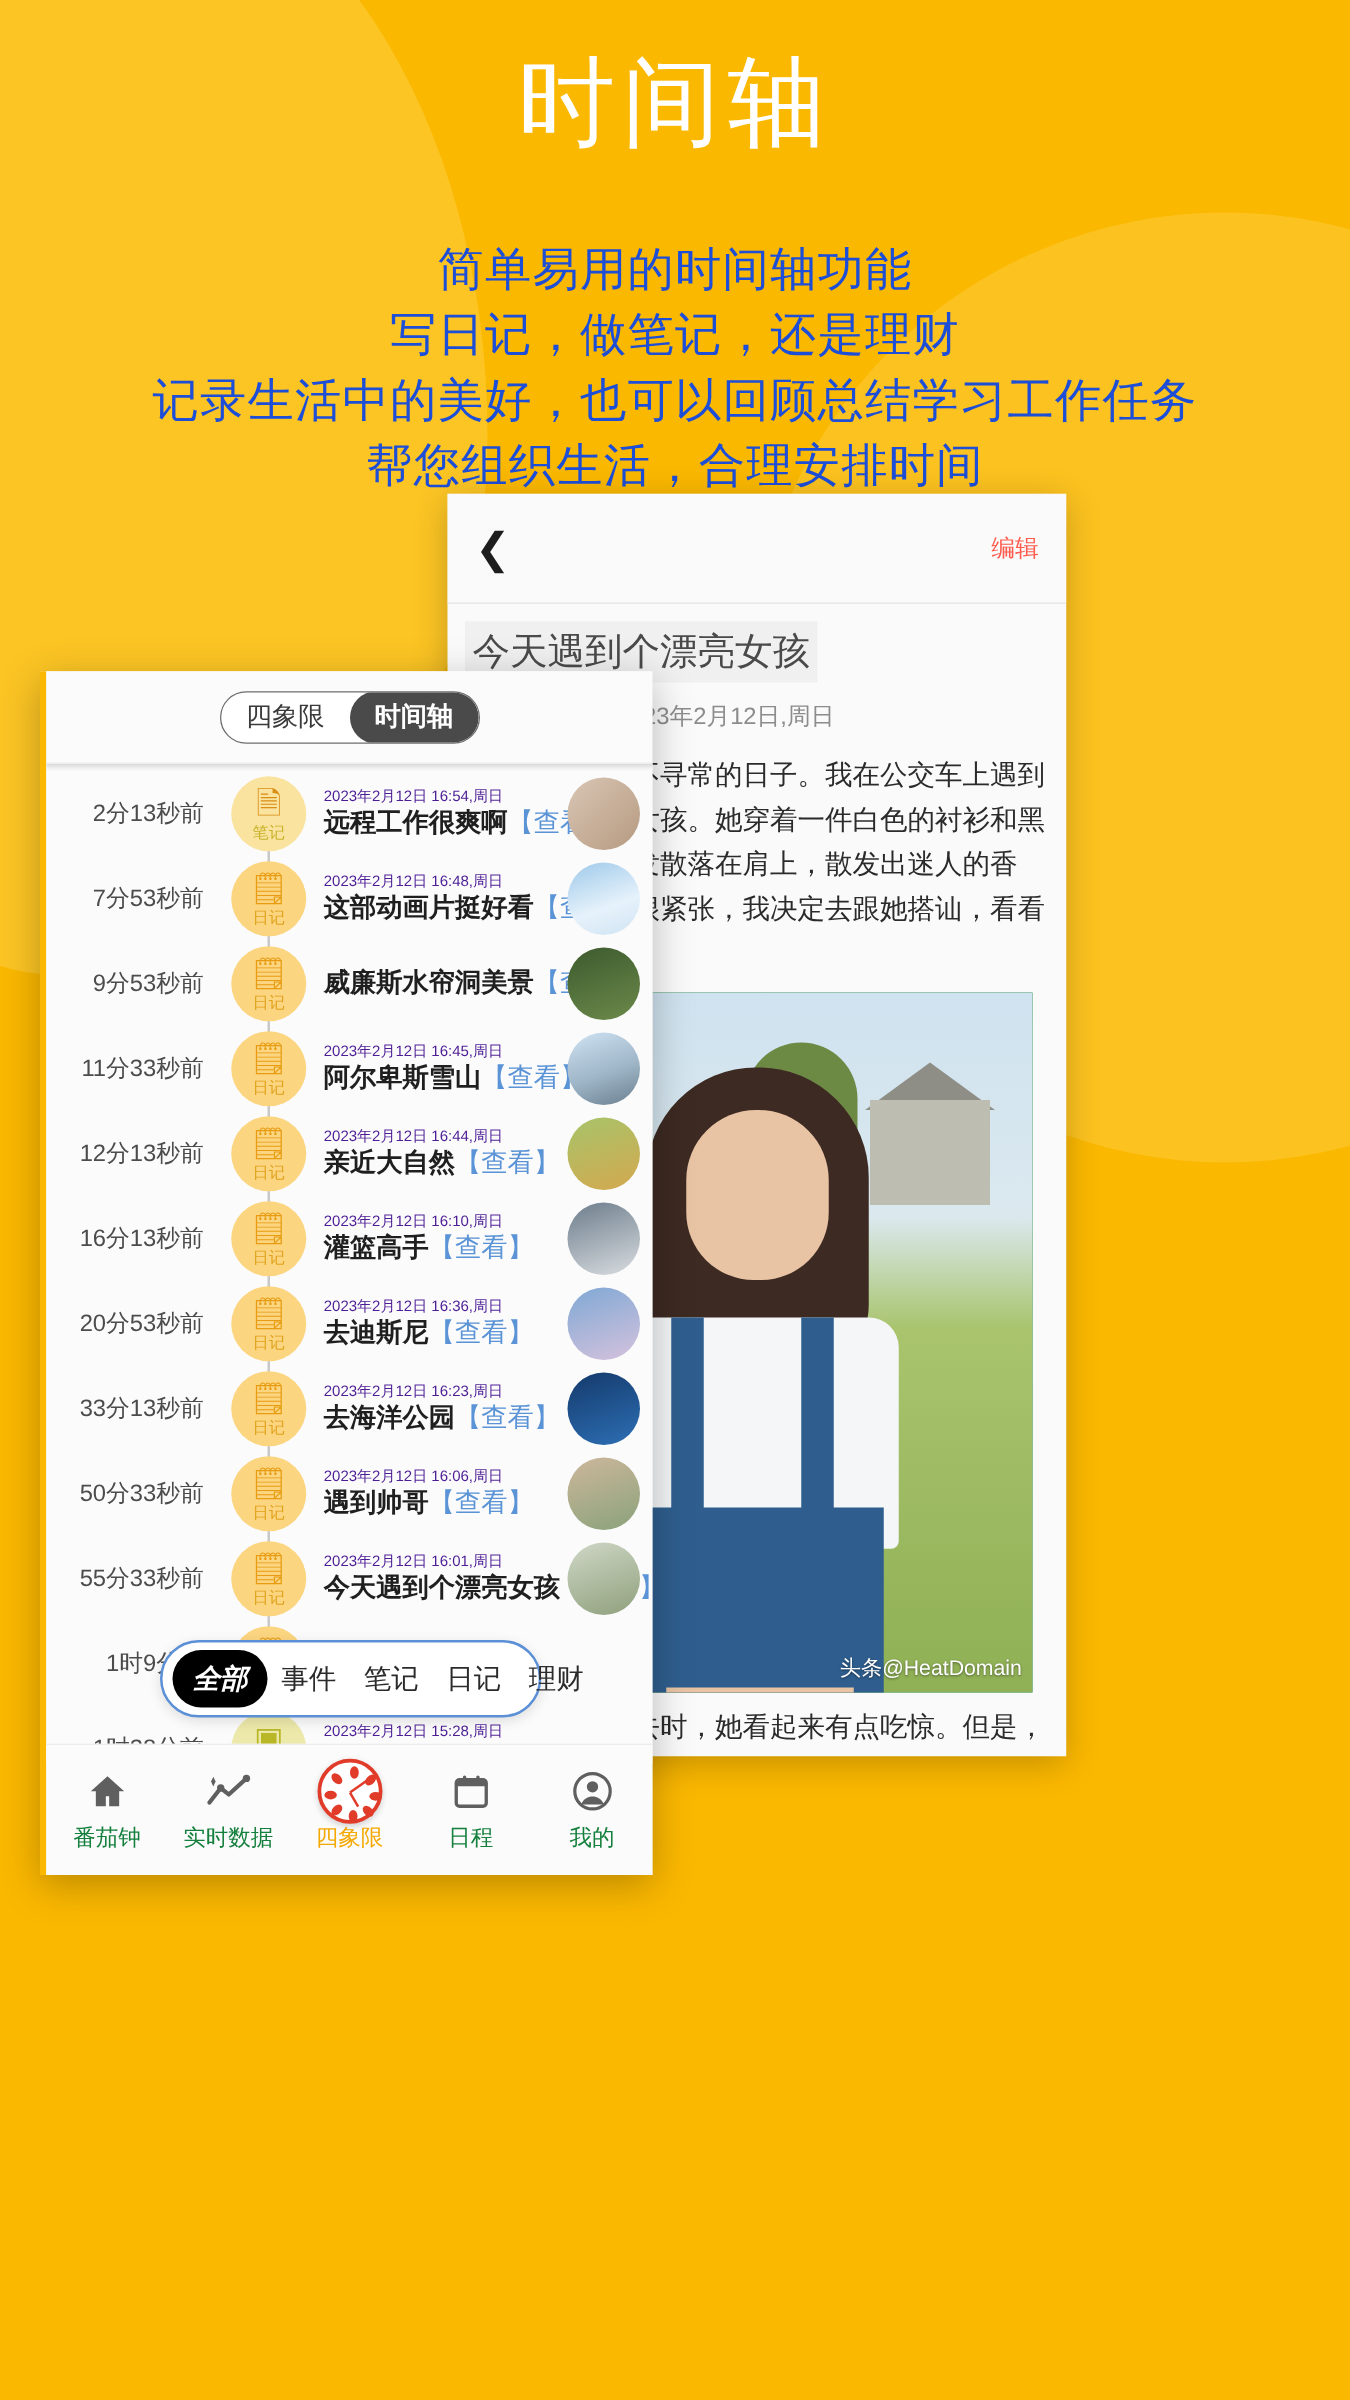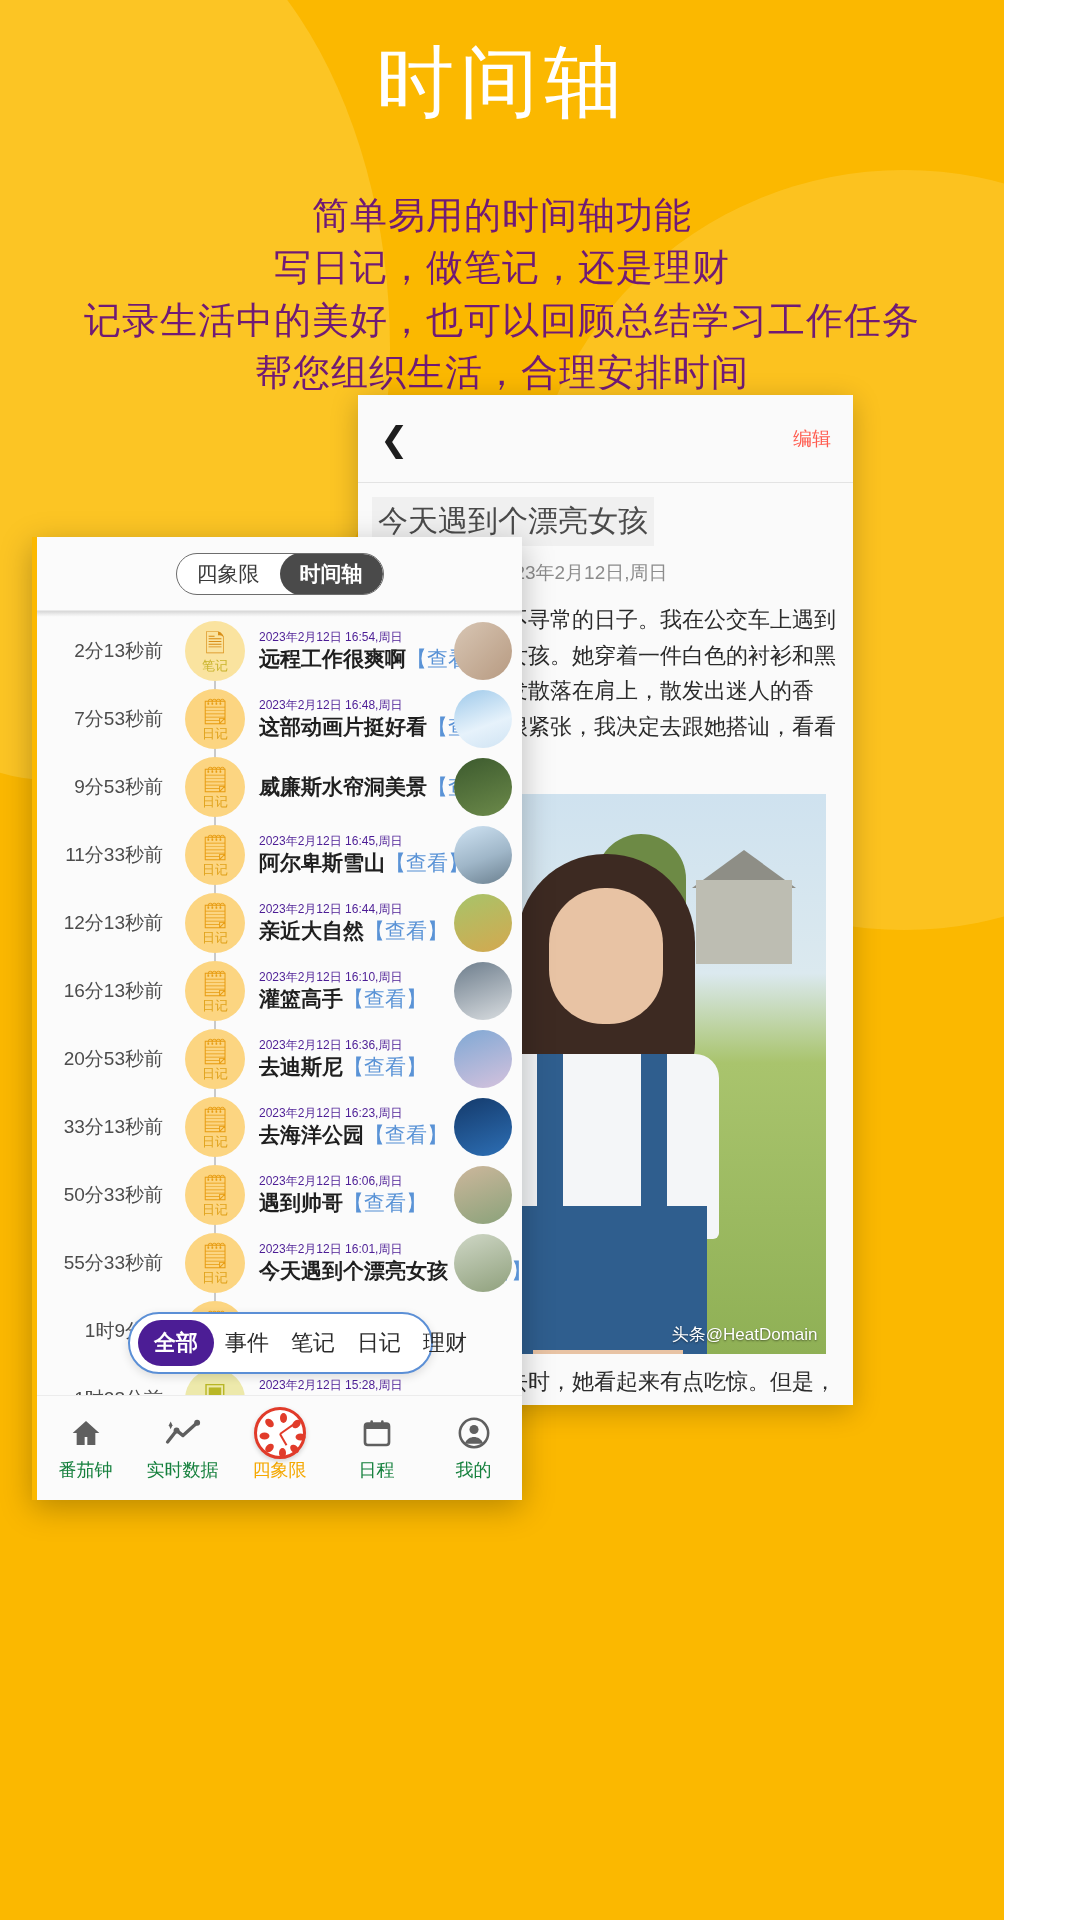--- a/index.html
+++ b/index.html
@@ -3,21 +3,21 @@
 <meta charset="utf-8">
 <style>
   * { box-sizing: border-box; margin: 0; padding: 0; }
   html, body {
     width: 1080px; height: 1920px;
     overflow: hidden;
     font-family: "Liberation Sans", "DejaVu Sans", sans-serif;
   }
   .stage {
     position: relative;
-    width: 1004px; height: 1920px;
+    width: 1080px; height: 1920px;
     background: #FBB800;
     overflow: hidden;
   }
   
   .blob-left {
     position: absolute;
     left: -230px; top: -120px;
     width: 620px; height: 900px;
     border-radius: 50% 50% 55% 45% / 48% 52% 48% 52%;
     background: #FCC627;
@@ -39,21 +39,21 @@
   .hero-title {
     margin-top: 34px;
     color: #ffffff;
     font-size: 78px;
     letter-spacing: 6px;
     font-weight: 400;
     line-height: 1.25;
   }
   .hero-lines { margin-top: 58px; }
   .hero-line {
-    color: #701a75;
+    color: #1d4ed8;
     font-size: 37px;
     line-height: 1.42;
     letter-spacing: 1px;
     white-space: nowrap;
   }
 
   
   .phone-right {
     position: absolute;
     left: 358px; top: 395px;
@@ -290,24 +290,25 @@
     z-index: 12;
     box-shadow: 0 3px 10px rgba(0,0,0,.12);
   }
   .filter-item {
     font-size: 22px; color:#2b2b2b;
     padding: 0 11px;
     line-height: 46px;
     white-space: nowrap;
   }
   .filter-item.active {
-    background:#4c1d95; color:#ffffff;
+    background:#000000; color:#ffffff;
     border-radius: 24px;
     padding: 0 16px;
     font-weight: 600;
+    font-style: italic;
   }
   
   .tabbar {
     position:absolute; left:0; right:0; bottom:0;
     height: 105px;
     background:#fbfbfb;
     border-top: 1px solid #ececec;
     display:flex; align-items:center;
   }
   .tab {

